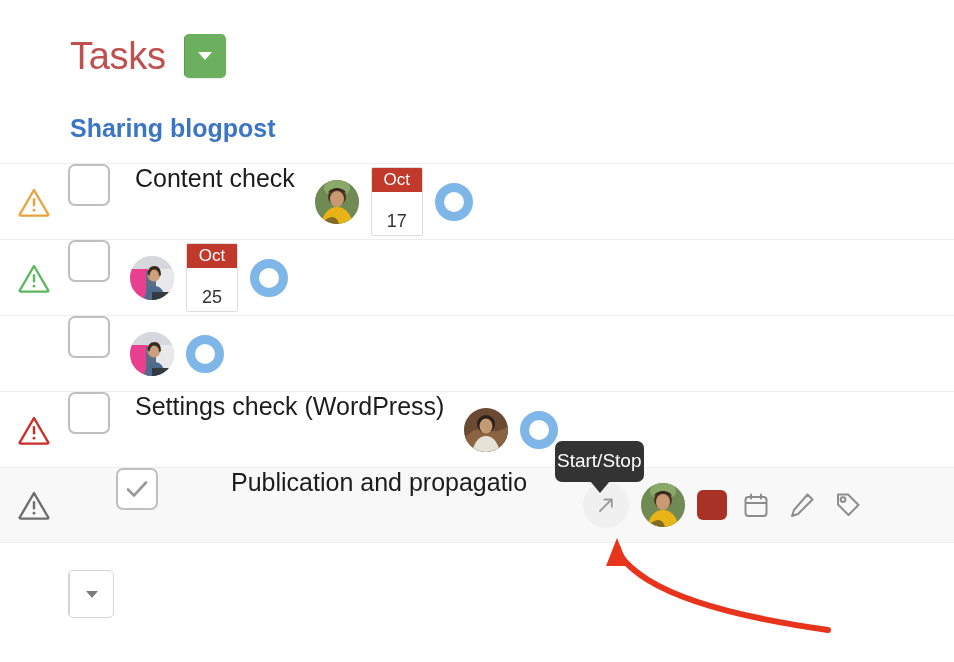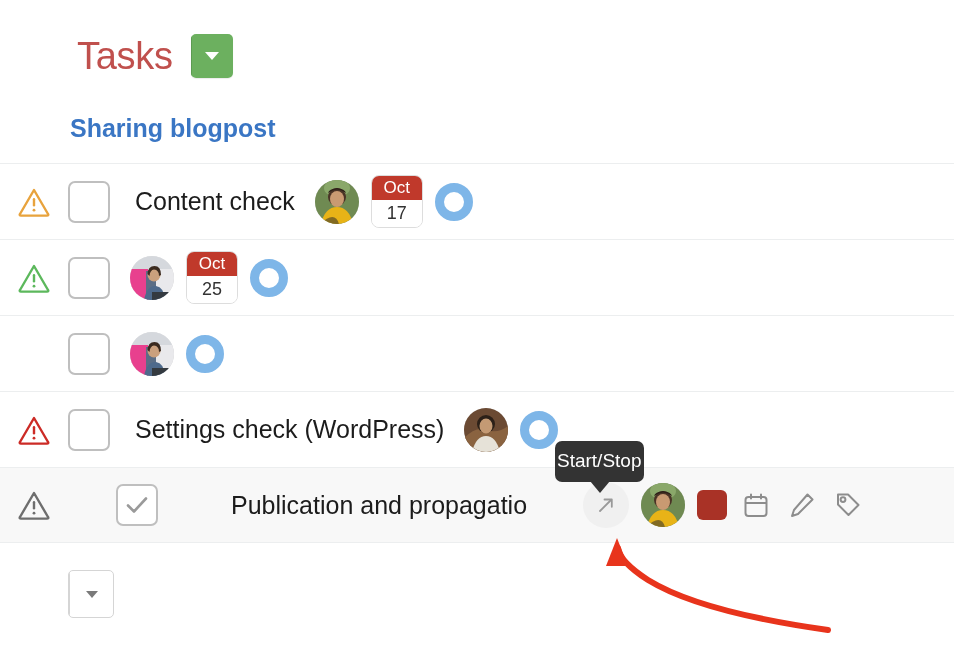--- a/index.html
+++ b/index.html
@@ -24,21 +24,20 @@
     width: 954px;
     height: 160px;
   }
   .title-row {
     position: absolute;
     left: 70px;
     top: 34px;
     display: flex;
     align-items: center;
     gap: 18px;
-    margin-left: 7px;
   }
   .page-title {
     font-size: 38px;
     font-weight: 400;
     color: #c0504d;
     line-height: 1;
     letter-spacing: -0.3px;
   }
   .btn-group {
     display: flex;
@@ -108,21 +107,20 @@
     position: absolute;
     left: 0;
     top: 163px;
     width: 954px;
   }
   .task-row {
     position: relative;
     height: 76px;
     border-top: 1px solid #eceeef;
     display: flex;
-    align-items: center;
     box-sizing: border-box;
   }
   .task-row.highlight {
     background: #f8f8f8;
     gap: 48px;
   }
   .task-row:last-of-type {
     border-bottom: 1px solid #eceeef;
   }
 
@@ -170,40 +168,40 @@
     flex: none;
     overflow: hidden;
     position: relative;
     background: #cfcfcf;
   }
   .avatar svg { display: block; }
 
   
   .date-badge {
     width: 52px;
-    border-radius: 8px;
+    border-radius: 2px;
     overflow: hidden;
     border: 1px solid #ddd;
     background: #fff;
     flex: none;
     box-sizing: border-box;
     text-align: center;
     line-height: 1;
   }
   .date-badge .m {
     background: #c0392b;
     color: #fff;
     font-size: 17px;
     padding: 3px 0 4px;
     font-weight: 400;
   }
   .date-badge .d {
     color: #333;
     font-size: 18px;
-    padding: 4px 0 5px;
+    padding: 20px 0 5px;
     background: #fff;
   }
 
   
   .ring {
     width: 38px;
     height: 38px;
     border-radius: 50%;
     border: 9px solid #7eb6e8;
     box-sizing: border-box;

